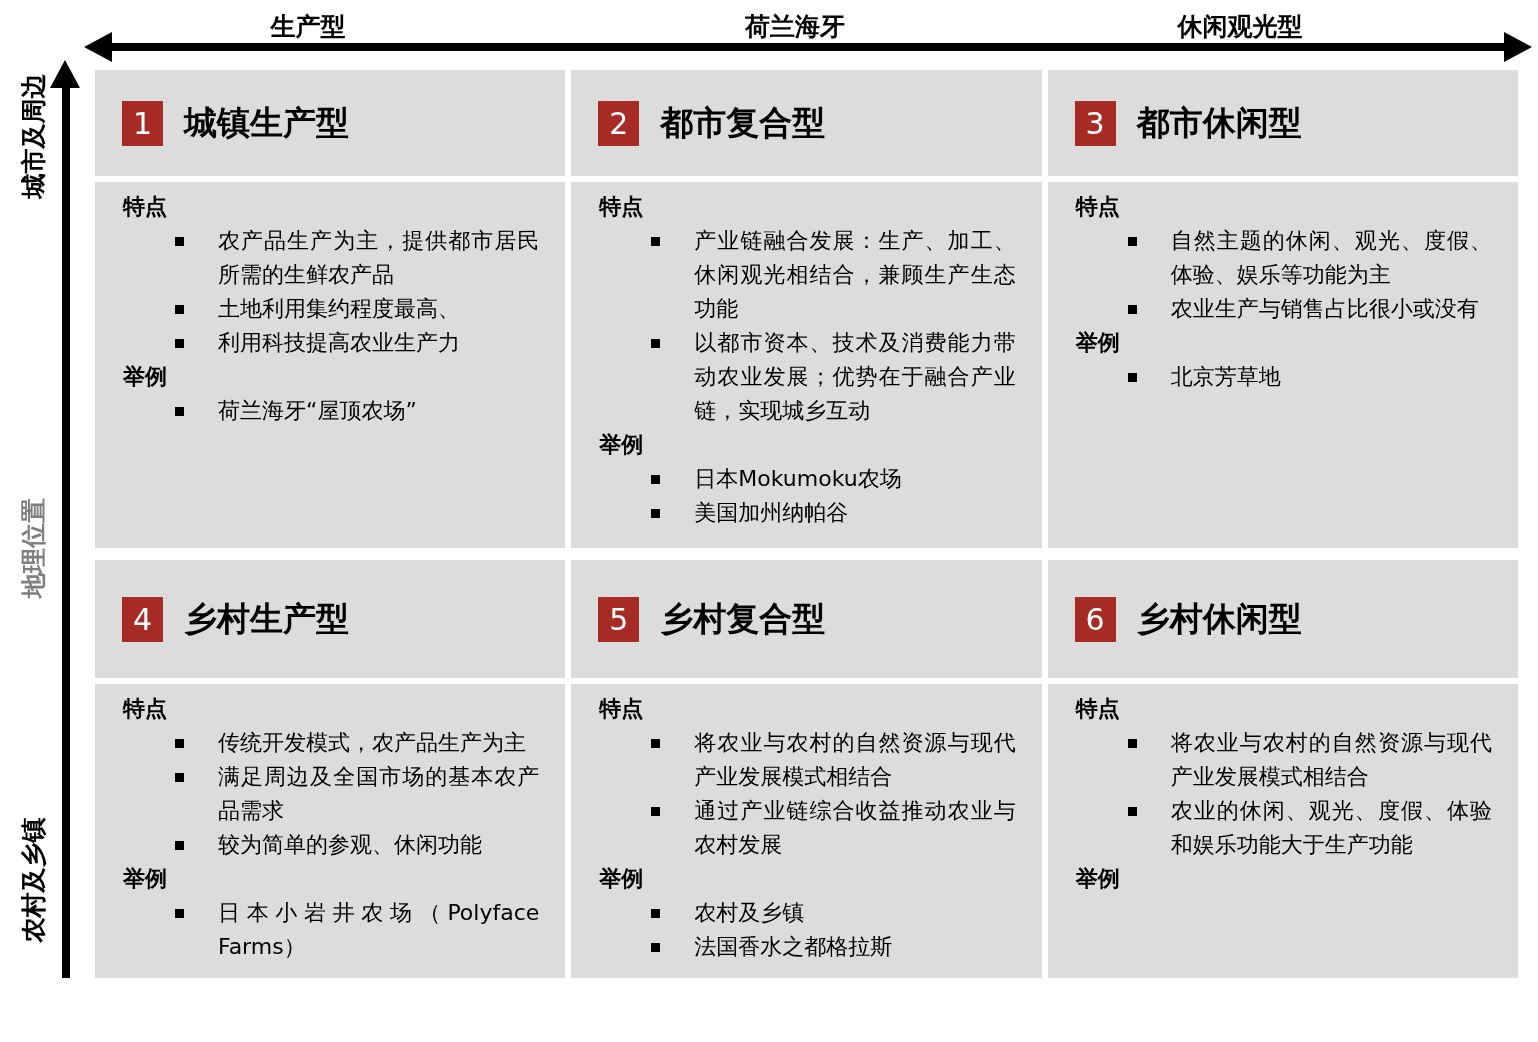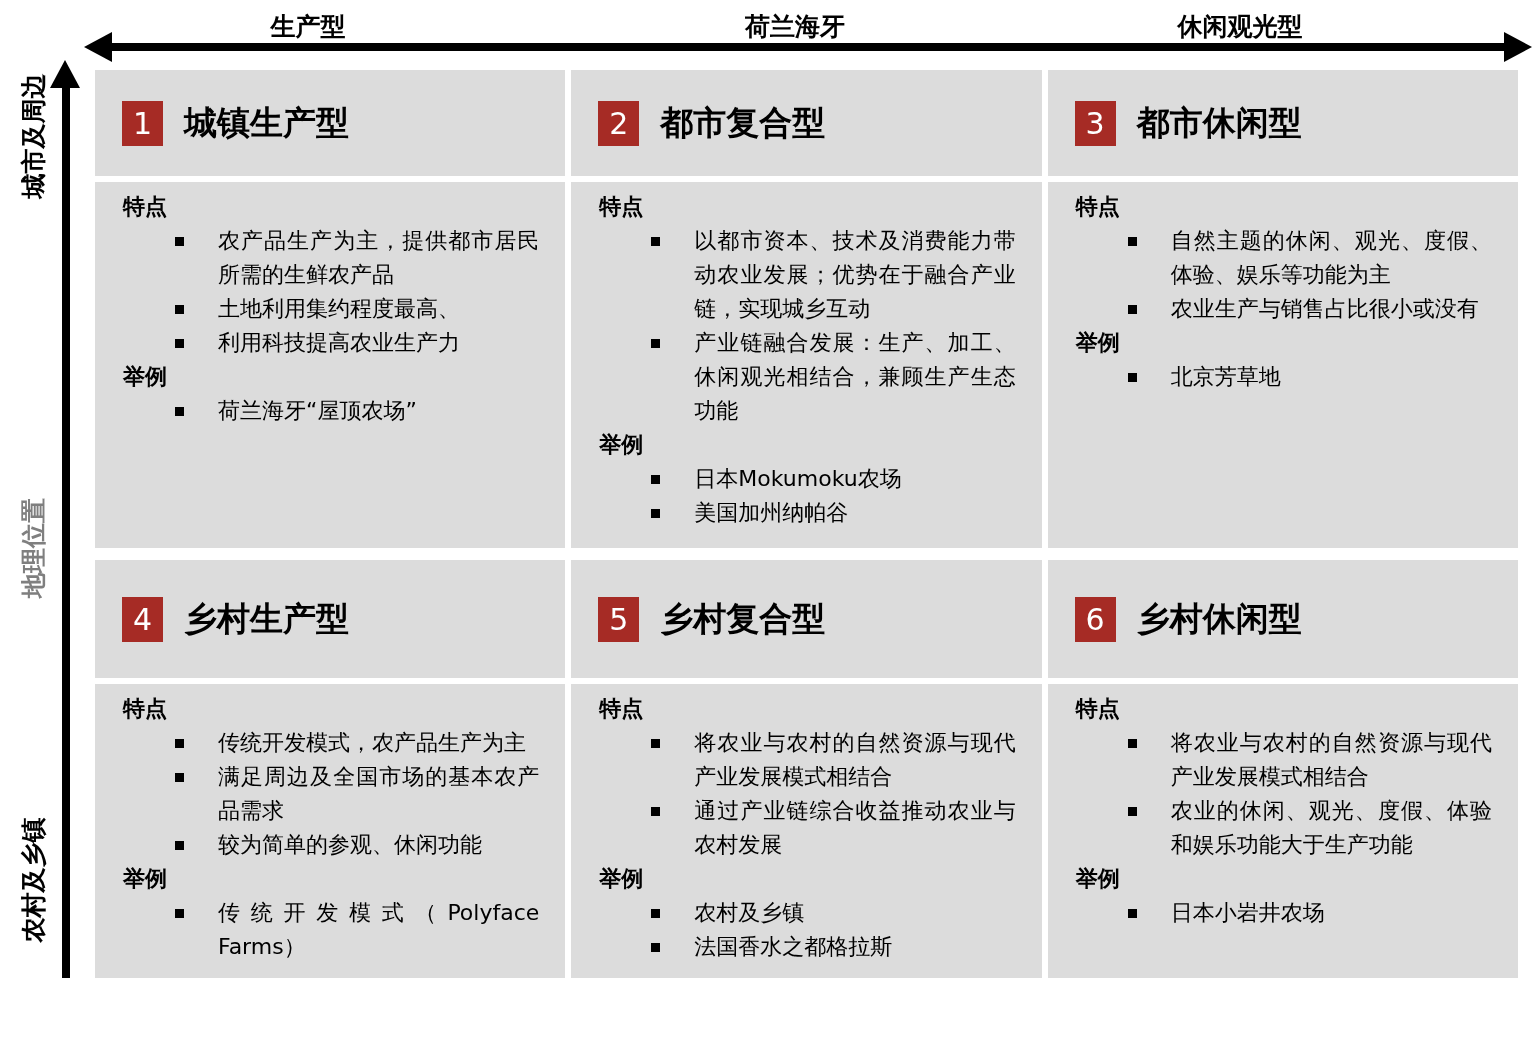--- a/index.html
+++ b/index.html
@@ -94,22 +94,22 @@
     </div>
 
     <div class="cell r1">
       <div class="cell-header">
         <span class="badge">2</span>
         <span class="cell-title">都市复合型</span>
       </div>
       <div class="cell-body">
         <div class="sec-heading">特点</div>
         <ul class="bullets">
+          <li>产业链融合发展：生产、加工、休闲观光相结合，兼顾生产生态功能</li>
           <li>以都市资本、技术及消费能力带动农业发展；优势在于融合产业链，实现城乡互动</li>
-          <li>产业链融合发展：生产、加工、休闲观光相结合，兼顾生产生态功能</li>
         </ul>
         <div class="sec-heading">举例</div>
         <ul class="bullets">
           <li>日本Mokumoku农场</li>
           <li>美国加州纳帕谷</li>
         </ul>
       </div>
     </div>
 
     <div class="cell r1">
@@ -137,21 +137,21 @@
       </div>
       <div class="cell-body">
         <div class="sec-heading">特点</div>
         <ul class="bullets">
           <li>传统开发模式，农产品生产为主</li>
           <li>满足周边及全国市场的基本农产品需求</li>
           <li>较为简单的参观、休闲功能</li>
         </ul>
         <div class="sec-heading">举例</div>
         <ul class="bullets">
-          <li>传统开发模式（Polyface Farms）</li>
+          <li>日本小岩井农场（Polyface Farms）</li>
         </ul>
       </div>
     </div>
 
     <div class="cell r2">
       <div class="cell-header">
         <span class="badge">5</span>
         <span class="cell-title">乡村复合型</span>
       </div>
       <div class="cell-body">
@@ -173,20 +173,17 @@
         <span class="badge">6</span>
         <span class="cell-title">乡村休闲型</span>
       </div>
       <div class="cell-body">
         <div class="sec-heading">特点</div>
         <ul class="bullets">
           <li>将农业与农村的自然资源与现代产业发展模式相结合</li>
           <li>农业的休闲、观光、度假、体验和娱乐功能大于生产功能</li>
         </ul>
         <div class="sec-heading">举例</div>
-        <ul class="bullets">
-          <li>日本小岩井农场</li>
-        </ul>
       </div>
     </div>
 
   </div>
 </div>
 
 </body></html>

